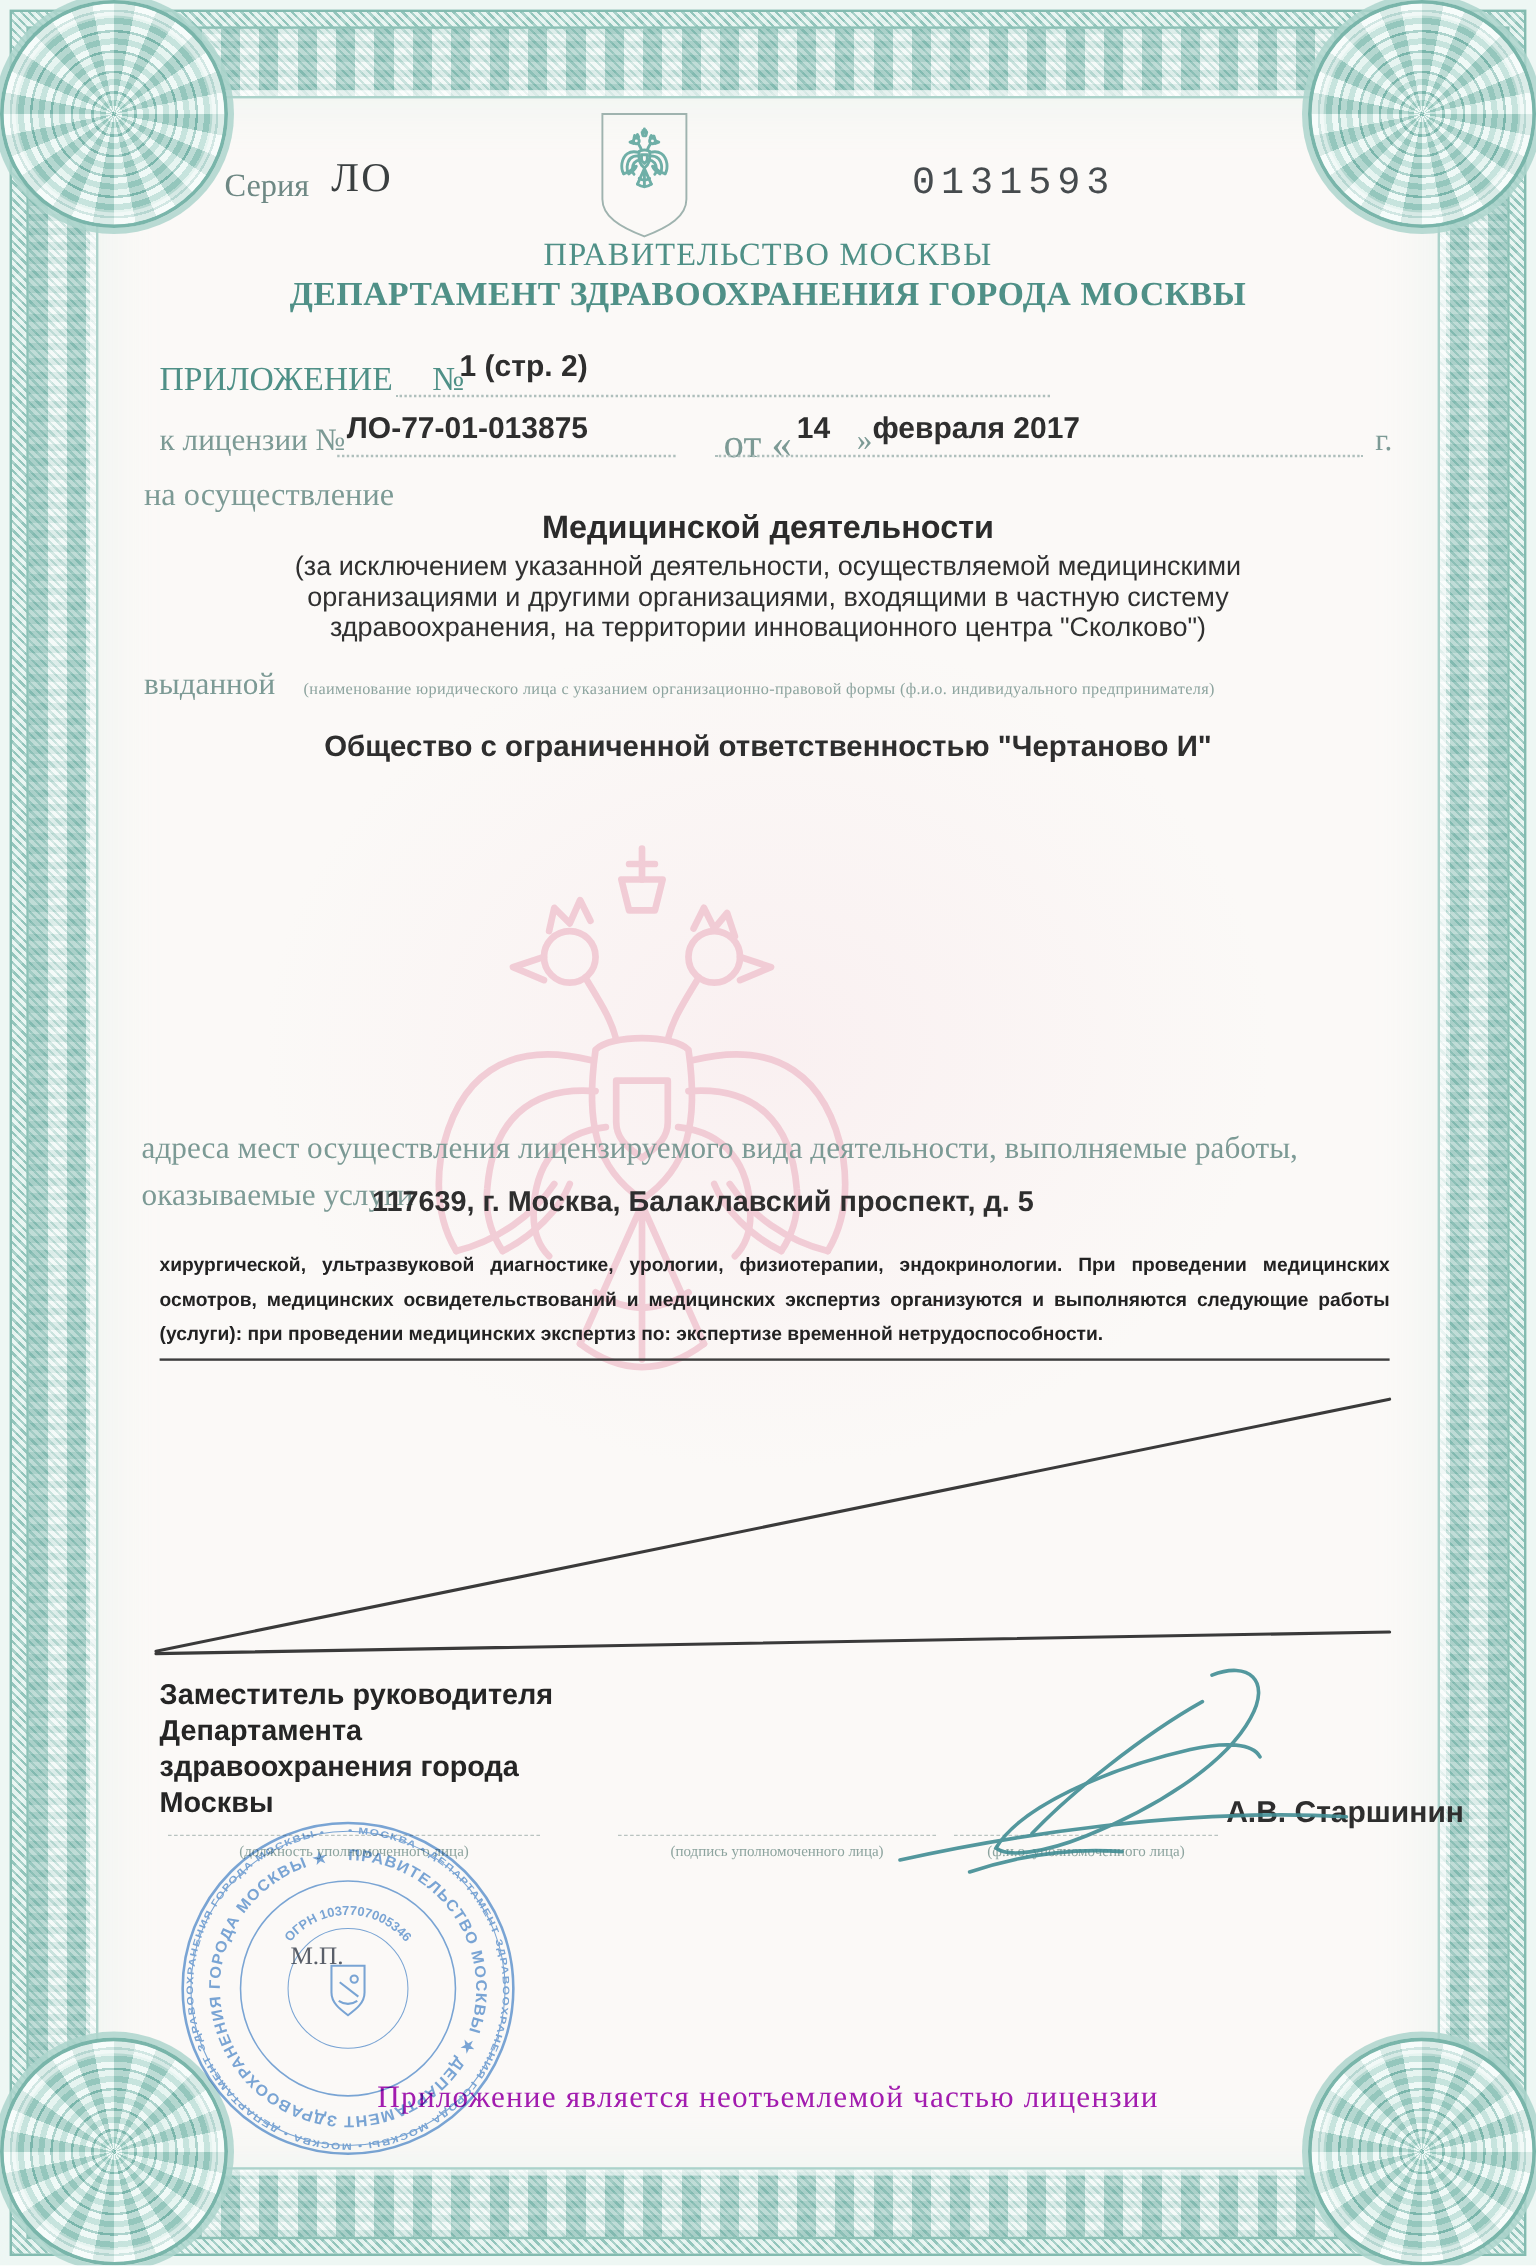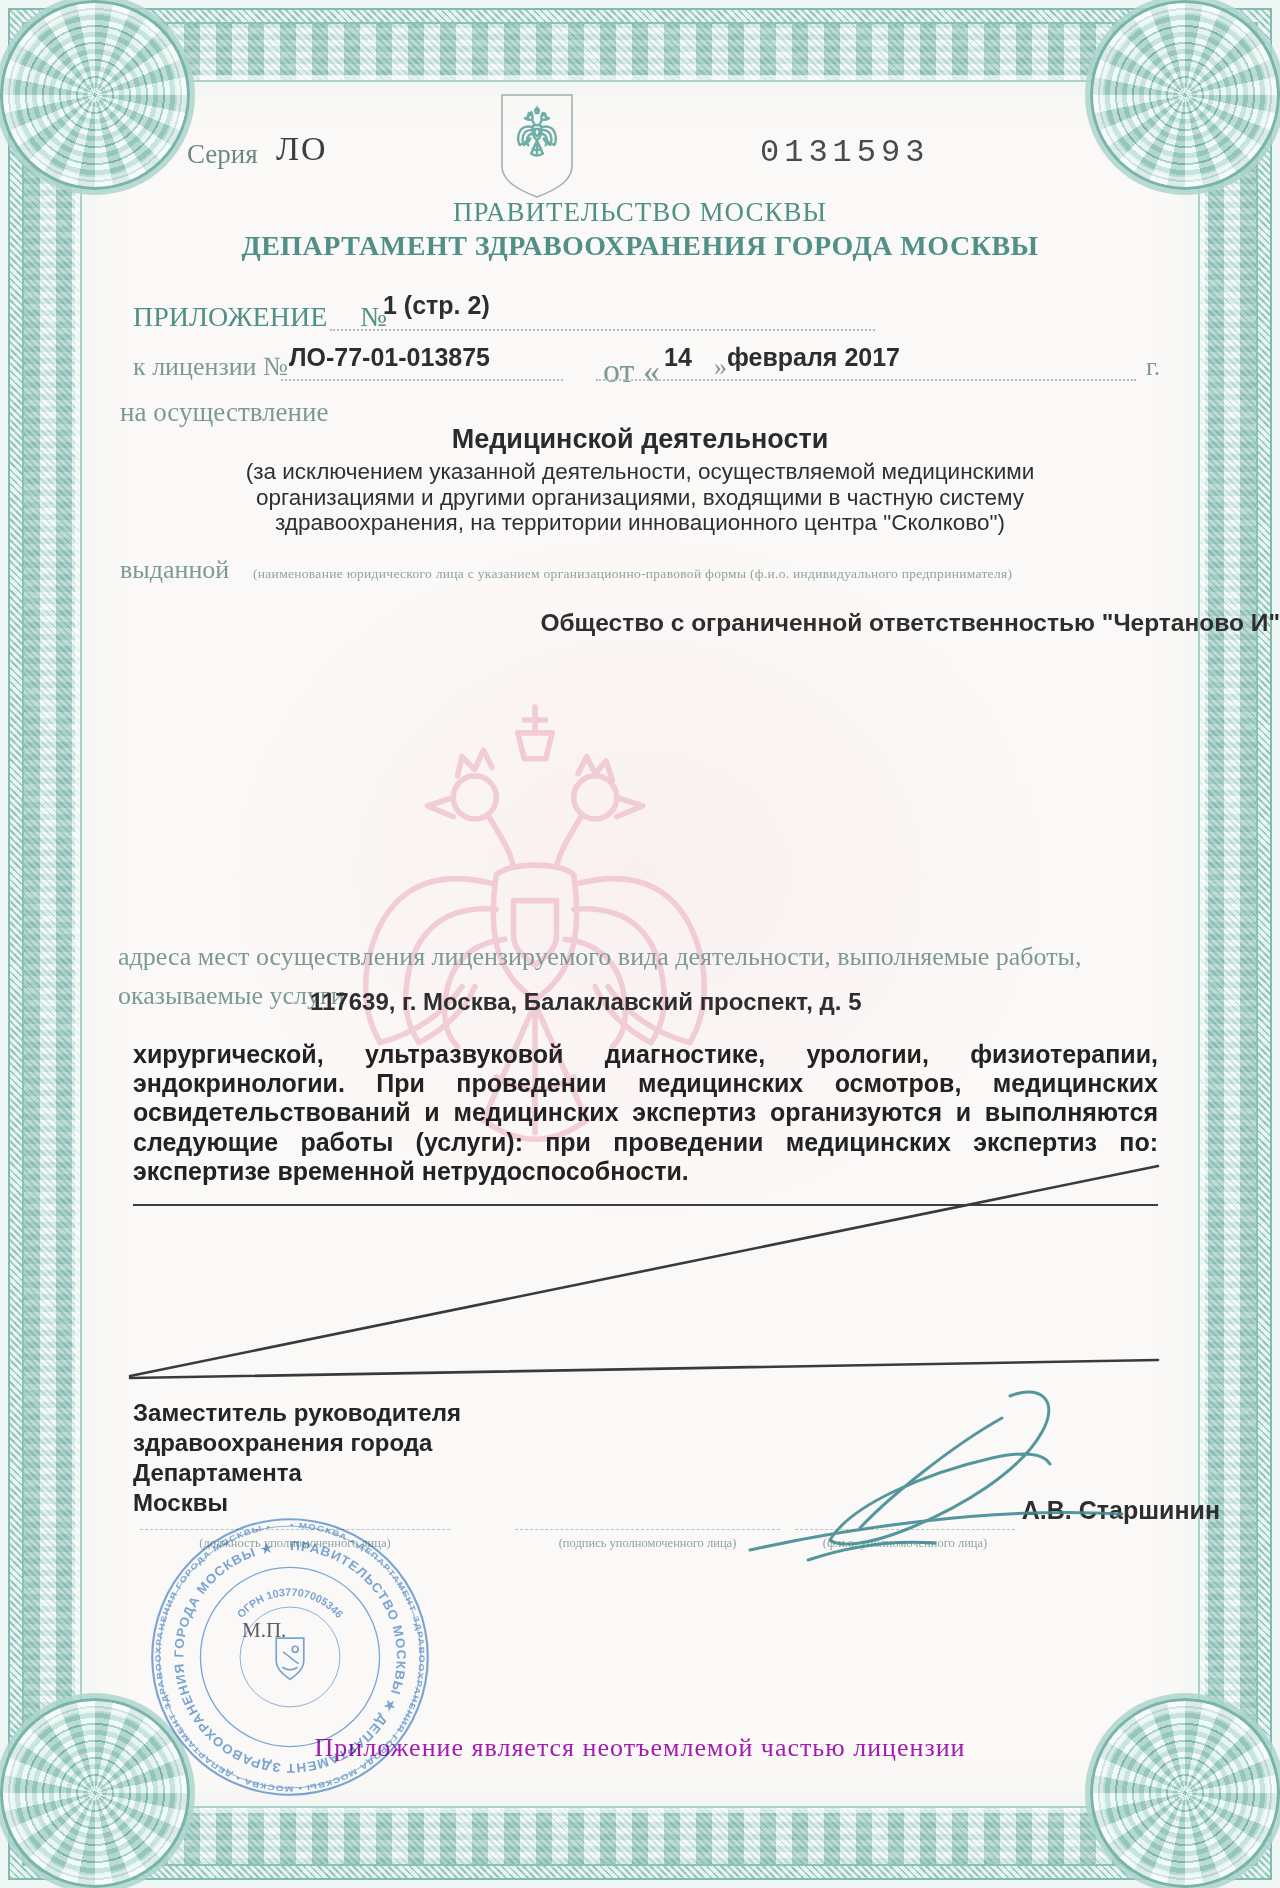--- a/index.html
+++ b/index.html
@@ -72,28 +72,28 @@
   .date-my     { left:727px; top:343px; font-size:25px; }
   .date-line   { left:596px; top:379px; width:540px; }
   .date-suffix { left:1146px; top:352px; font-size:26px; }
 
   .act-label { left:120px; top:397px; font-size:27px; }
   .act-title { left:0; top:424px; width:100%; text-align:center; font-family:"Liberation Sans",sans-serif; font-weight:bold; font-size:27px; color:#2b2b2b; }
   .act-note  { left:185px; top:459px; width:910px; text-align:center; font-family:"Liberation Sans",sans-serif; font-size:22.5px; color:#303030; line-height:25.5px; }
 
   .issued-label   { left:120px; top:555px; font-size:26px; }
   .issued-caption { left:253px; top:566px; font-size:13.5px; letter-spacing:.3px; }
-  .org-name { left:0; top:609px; width:100%; text-align:right; font-size:24.5px; }
+  .org-name { left:0; top:609px; width:100%; text-align:center; font-size:24.5px; }
 
   .addr-label { left:118px; top:937px; width:1052px; font-size:26px; line-height:39px; }
   .addr-value { left:310px; top:988px; font-size:24px; }
 
   .works { left:133px; top:1040px; width:1025px; font-family:"Liberation Sans",sans-serif; font-weight:bold;
-           font-size:25px; color:#222; line-height:29.2px; text-align:justify; text-align-last:left;
-           padding-bottom:18px; border-bottom:2.5px solid #3e3e3e; }
+           font-size:16px; color:#222; line-height:29.2px; text-align:justify; text-align-last:left;
+           padding-bottom:4px; border-bottom:2.5px solid #3e3e3e; }
 
   .strike { left:100px; top:1140px; width:1080px; height:260px; }
 
   .signer { left:133px; top:1398px; width:350px; font-family:"Liberation Sans",sans-serif; font-weight:bold; font-size:24px; color:#252525; line-height:30px; }
   .signer-name { left:940px; top:1496px; width:280px; text-align:right; font-size:25px; }
 
   .rule-left  { left:140px; top:1529px; width:310px; }
   .rule-mid   { left:515px; top:1529px; width:265px; }
   .rule-right { left:795px; top:1529px; width:220px; }
   .cap-left  { left:140px; top:1536px; width:310px; text-align:center; font-size:12.5px; }
@@ -202,22 +202,22 @@
 
     <svg class="abs strike" viewBox="0 0 1080 260">
       <g stroke="#3a3a3a" stroke-width="2.6" fill="none" stroke-linecap="round">
         <line x1="1058" y1="26" x2="30" y2="236"></line>
         <line x1="30" y1="238" x2="1058" y2="220"></line>
       </g>
     </svg>
 
     <div class="abs signer">
       <div>Заместитель руководителя</div>
+      <div>Департамента</div>
       <div>здравоохранения города</div>
-      <div>Департамента</div>
       <div>Москвы</div>
     </div>
     <div class="abs val signer-name">А.В. Старшинин</div>
 
     <div class="abs caprule rule-left"></div>
     <div class="abs caprule rule-mid"></div>
     <div class="abs caprule rule-right"></div>
     <div class="abs tiny cap-left">(должность уполномоченного лица)</div>
     <div class="abs tiny cap-mid">(подпись уполномоченного лица)</div>
     <div class="abs tiny cap-right">(ф.и.о. уполномоченного лица)</div>

